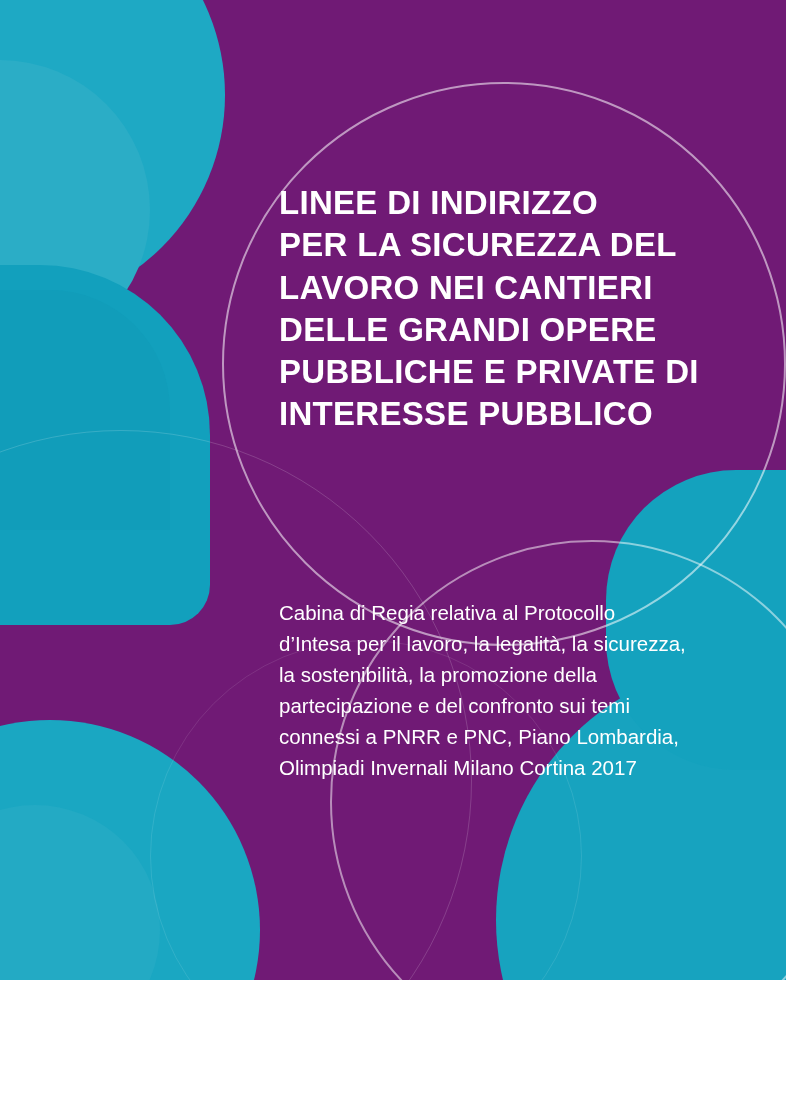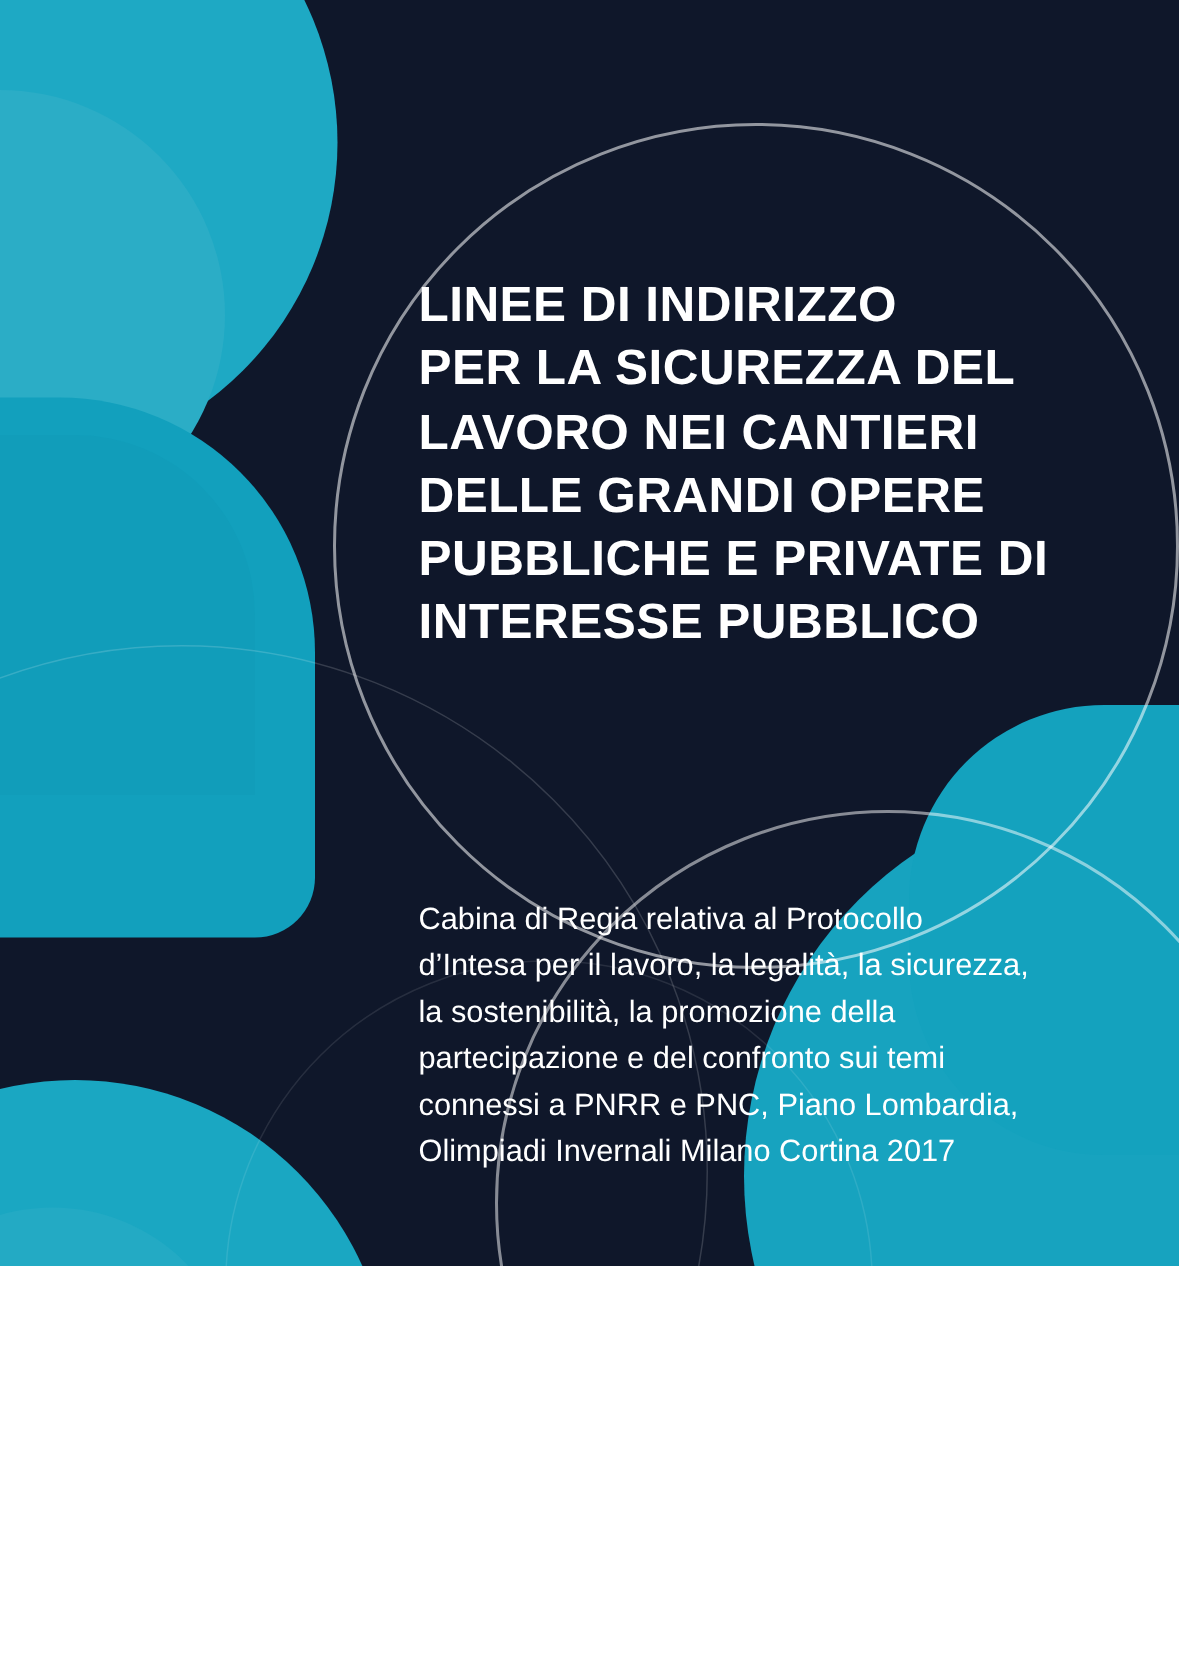--- a/index.html
+++ b/index.html
@@ -6,23 +6,23 @@
     margin: 0;
     padding: 0;
     background: #ffffff;
   }
   body {
     font-family: "Liberation Sans", sans-serif;
   }
   .page {
     position: relative;
     width: 786px;
-    height: 844px;
+    height: 980px;
     overflow: hidden;
-    background: #0f172a;
+    background: #701a75;
   }
 
   
   .bg-layer {
     position: absolute;
     inset: 0;
     overflow: hidden;
   }
   .shape {
     position: absolute;

